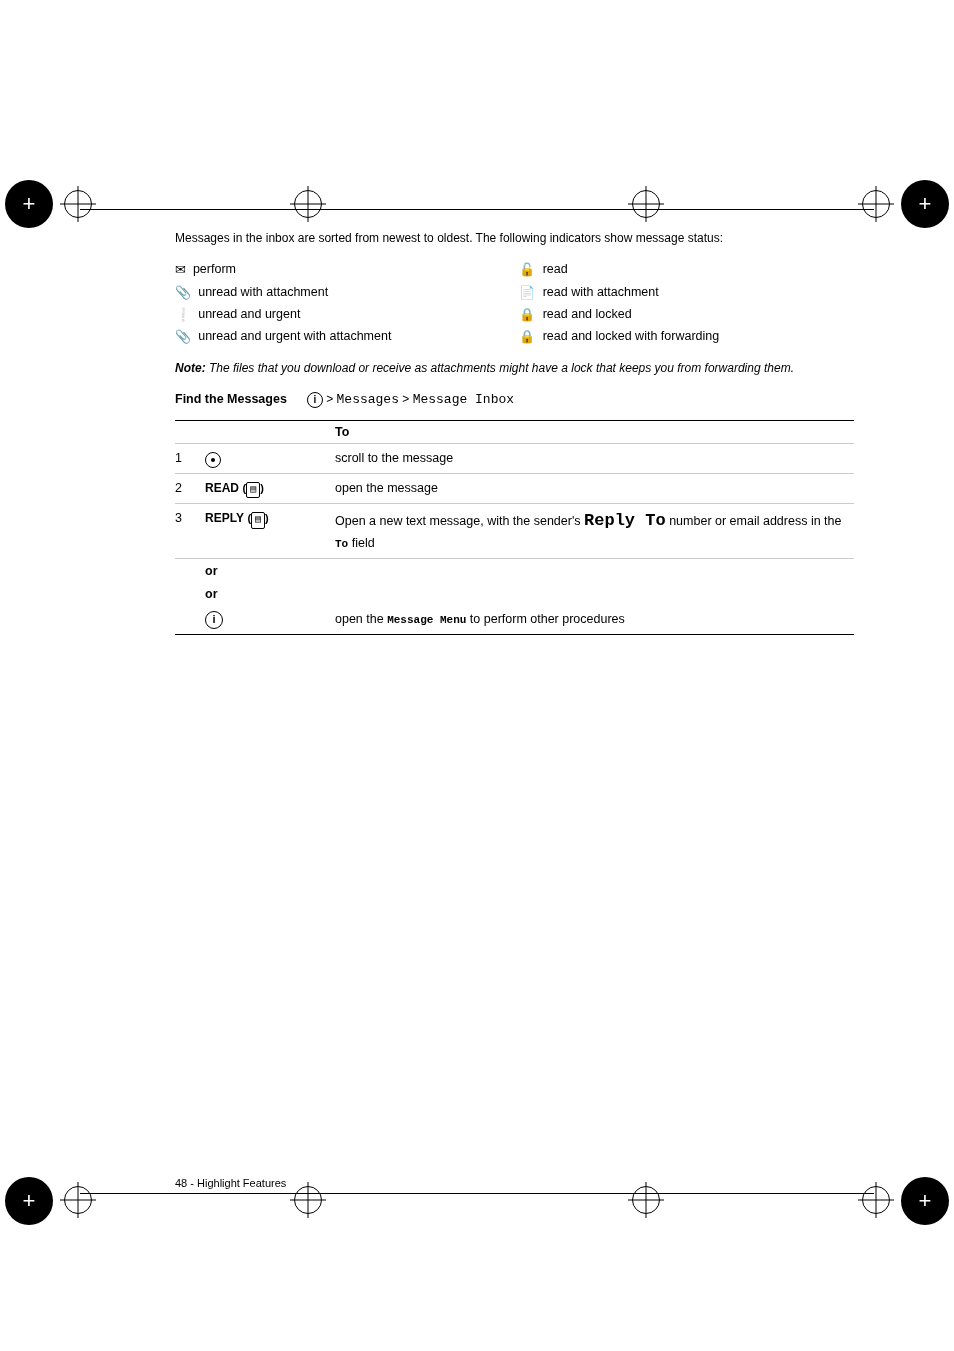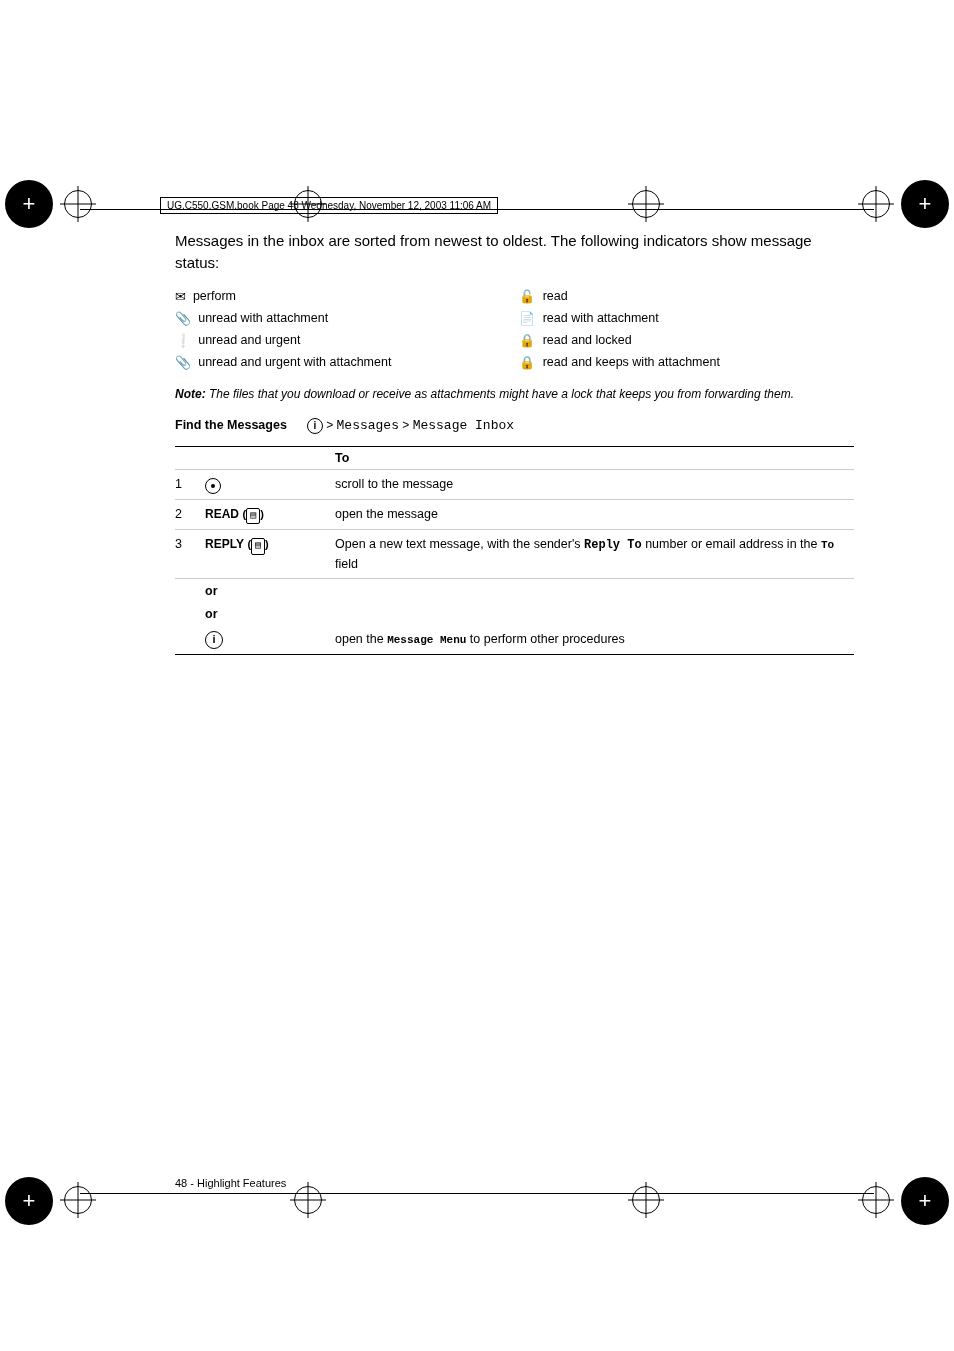--- a/index.html
+++ b/index.html
@@ -53,21 +53,21 @@
     
     .page-title {
       font-size: 20px;
       font-weight: bold;
       font-style: italic;
       margin-bottom: 10px;
       font-family: Arial, Helvetica, sans-serif;
     }
 
     .intro-text {
-      font-size: 15px;
+      font-size: 12px;
       margin-bottom: 14px;
       line-height: 1.45;
     }
 
     
     .status-grid {
       display: grid;
       grid-template-columns: 1fr 1fr;
       gap: 4px 10px;
       margin-bottom: 14px;
@@ -242,23 +242,20 @@
     <div style="position:absolute;left:50%;top:0;width:1px;height:100%;background:#000;transform:translateX(-50%);"></div>
   </div>
 
   <div style="position:absolute;bottom:126px;left:5px;width:48px;height:48px;border-radius:50%;background:#000;display:flex;align-items:center;justify-content:center;">
     <div style="color:#fff;font-size:22px;font-weight:300;">+</div>
   </div>
   <div style="position:absolute;bottom:126px;right:5px;width:48px;height:48px;border-radius:50%;background:#000;display:flex;align-items:center;justify-content:center;">
     <div style="color:#fff;font-size:22px;font-weight:300;">+</div>
   </div>
 
-  <div class="header-bar">
-    <div class="header-bar-inner">UG.C550.GSM.book  Page 48  Wednesday, November 12, 2003  11:06 AM</div>
-  </div>
 
   <div class="content">
 
 
     <p class="intro-text">Messages in the inbox are sorted from newest to oldest. The following indicators show message status:</p>
 
     <div class="status-grid">
 
       <div class="status-item">
         <span style="font-size:13px;margin-right:3px;">✉</span>
@@ -290,21 +287,21 @@
         <span>read and locked</span>
       </div>
 
       <div class="status-item" style="align-items:flex-start;">
         <span style="font-size:13px;margin-right:3px;flex-shrink:0;">📎</span>
         <span>unread and urgent with attachment</span>
       </div>
 
       <div class="status-item" style="align-items:flex-start;">
         <span style="font-size:13px;margin-right:3px;flex-shrink:0;">🔒</span>
-        <span>read and keeps with attachment</span>
+        <span>read and locked with forwarding</span>
       </div>
 
     </div>
 
     <div class="note-block">
       <strong>Note:</strong> <span>The files that you download or receive as attachments might have a lock that keeps you from forwarding them.</span>
     </div>
 
 
     <div class="find-feature">
@@ -344,21 +341,21 @@
           <td>open the message</td>
         </tr>
 
         <tr>
           <td>3</td>
           <td class="action-cell">
             <span style="font-weight:bold;font-size:12px;">REPLY</span>
             <span style="font-size:11px;"> (</span><span style="display:inline-block;border:1px solid #000;border-radius:2px;padding:0 3px;font-size:10px;font-family:'Courier New',monospace;">▤</span><span style="font-size:11px;">)</span>
           </td>
           <td>
-            Open a new text message, with the sender's <span style="font-family:'Courier New',monospace;font-size:12px;font-weight:bold;">Reply To</span> number or email address in the <span style="font-family:'Courier New',monospace;font-size:11px;font-weight:bold;">To</span> field
+            Open a new text message, with the sender's <span style="font-family:'Courier New',monospace;font-size:17px;font-weight:bold;">Reply To</span> number or email address in the <span style="font-family:'Courier New',monospace;font-size:11px;font-weight:bold;">To</span> field
           </td>
         </tr>
 
         <tr class="or-row">
           <td colspan="1"></td>
           <td colspan="2" style="font-weight:bold;padding:3px 0 2px 0;">or</td>
         </tr>
 
 
         <tr class="or-row">

